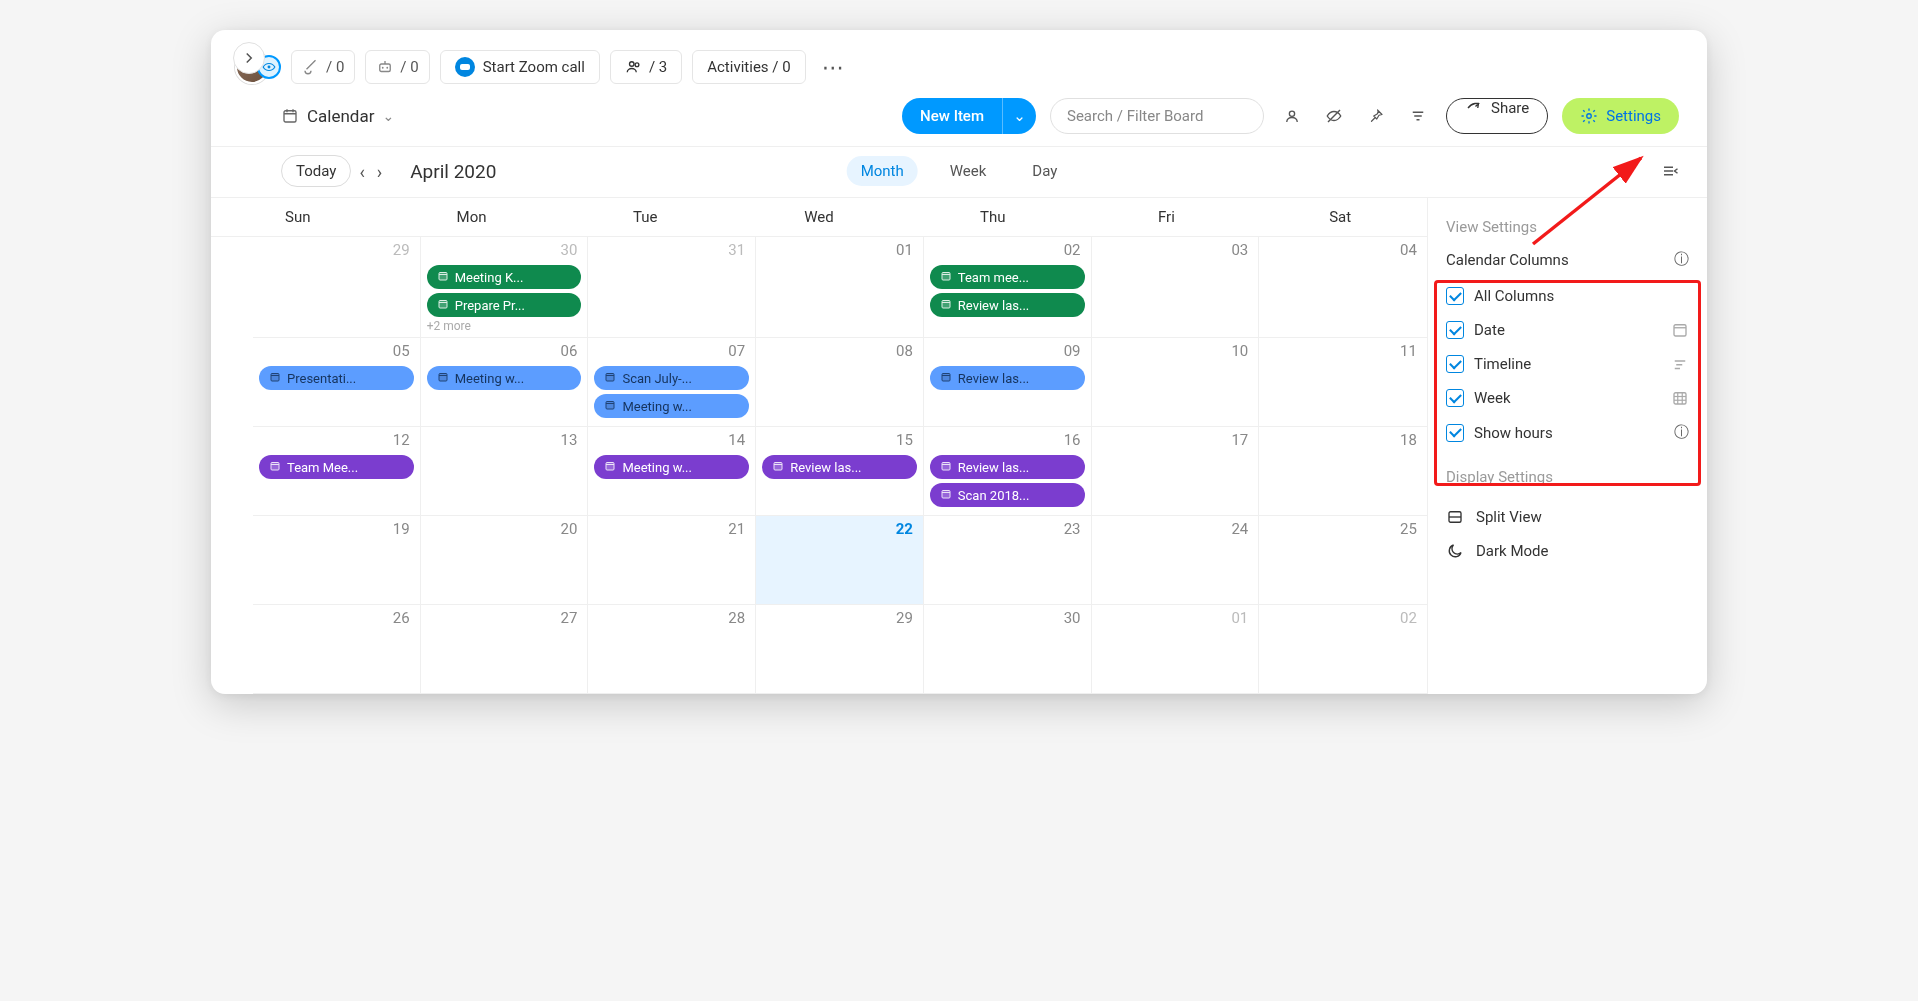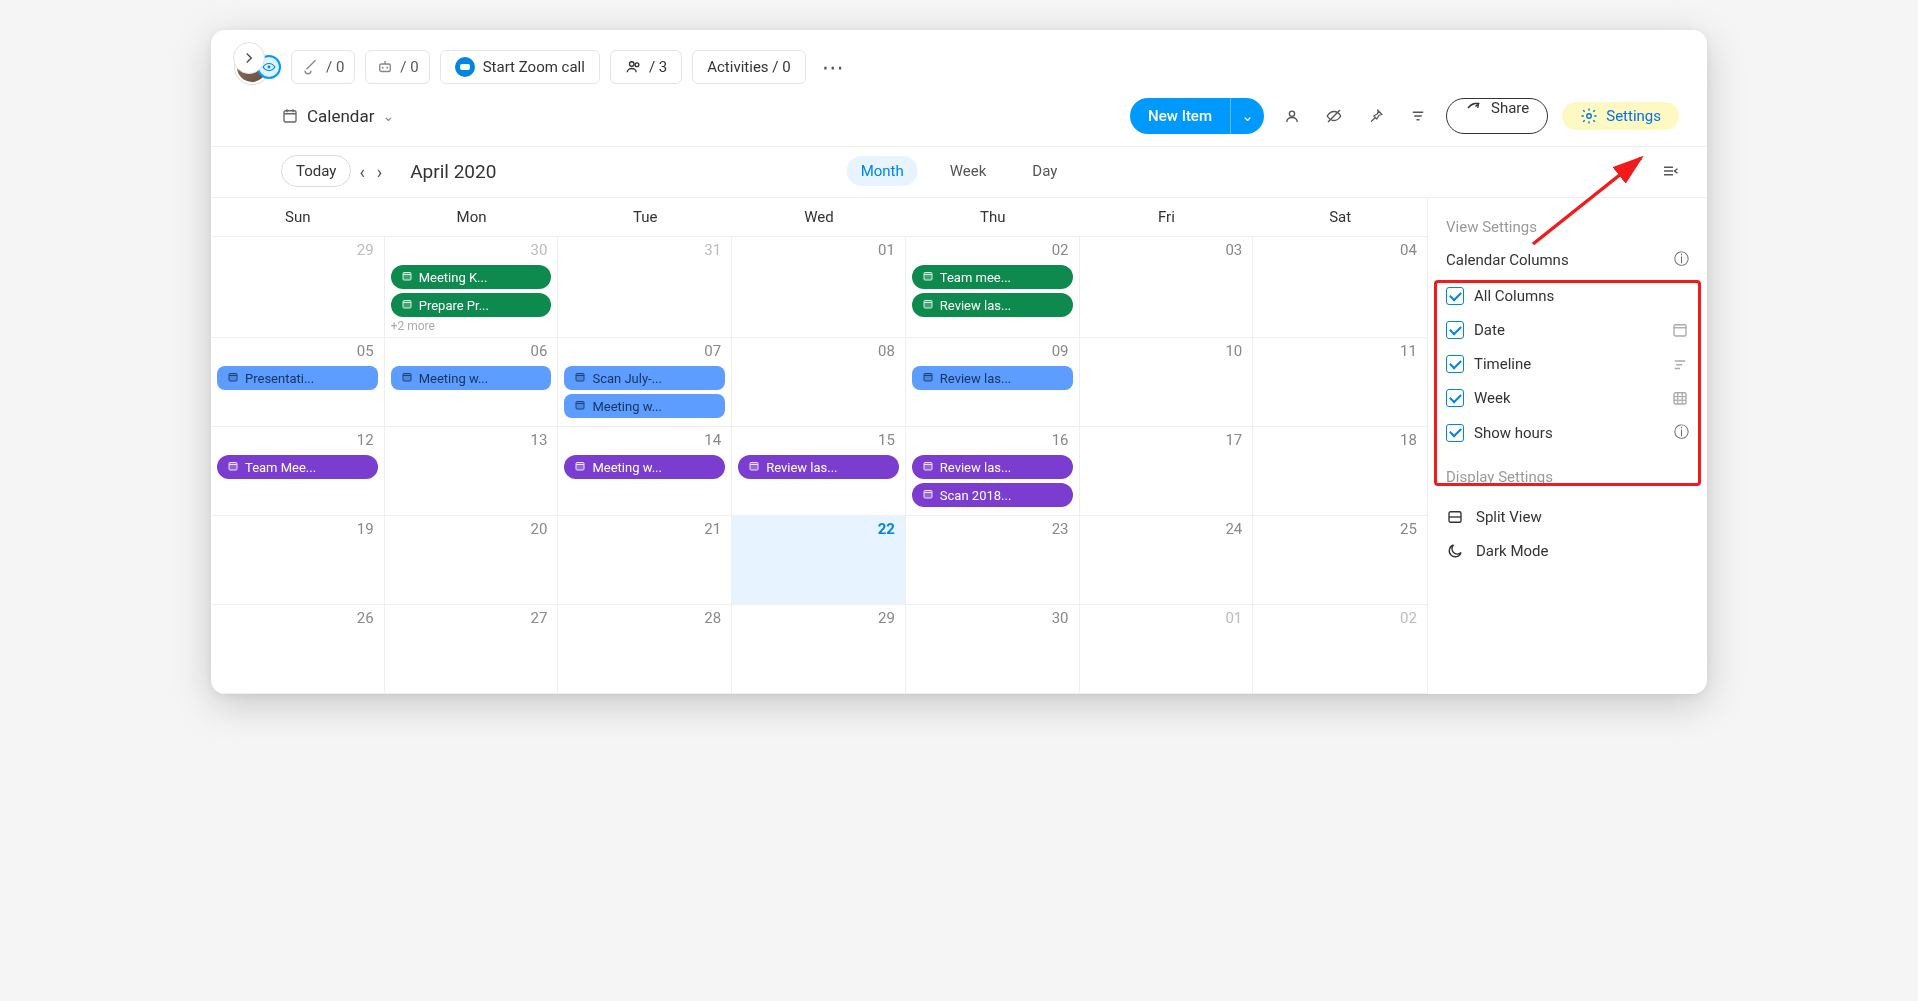--- a/index.html
+++ b/index.html
@@ -71,48 +71,48 @@
 .view-picker { display: flex; align-items: center; gap: 8px; color: #333; font-size: 17px; cursor: pointer; }
 .view-picker .cal-ico { color: #666; }
 .chev { color: #888; font-size: 14px; }
 .toolbar-spacer { flex: 1; }
 .new-item-btn { display: flex; align-items: center; background: #0099ff; color: #fff; border-radius: 20px; height: 36px; overflow: hidden; cursor: pointer; font-size: 15px; font-weight: 500; }
 .new-item-btn .main { padding: 0 18px; display: flex; align-items: center; height: 100%; }
 .new-item-btn .drop { width: 34px; height: 100%; display: flex; align-items: center; justify-content: center; border-left: 1px solid rgba(255,255,255,0.35); }
 .search-field { height: 36px; width: 214px; border: 1px solid #e0e0e0; border-radius: 20px; padding: 0 16px; font-size: 15px; color: #888; display: flex; align-items: center; }
 .tb-icon { color: #555; cursor: pointer; display: flex; align-items: center; justify-content: center; width: 28px; height: 28px; }
 .share-btn { display: flex; align-items: flex-start; gap: 8px; height: 36px; padding: 0 18px; border: 1.5px solid #333; border-radius: 20px; font-size: 15px; cursor: pointer; color: #333; }
-.settings-btn { display: flex; align-items: center; gap: 8px; height: 28px; padding: 0 18px; background: #fef9c3; color: #0073e6; border-radius: 20px; font-size: 15px; cursor: pointer; }
+.settings-btn { display: flex; align-items: center; gap: 8px; height: 36px; padding: 0 18px; background: #bef264; color: #0073e6; border-radius: 20px; font-size: 15px; cursor: pointer; }
 
 .cal-controls { display: flex; align-items: center; padding: 8px 28px 10px 70px; gap: 4px; position: relative; }
 .today-btn { height: 32px; padding: 0 14px; border: 1px solid #dcdcdc; border-radius: 16px; display: flex; align-items: center; font-size: 15px; color: #333; cursor: pointer; }
 .nav-btn { color: #555; font-size: 18px; cursor: pointer; padding: 0 4px; }
 .month-label { font-size: 19px; color: #333; margin-left: 20px; }
 .cal-controls-spacer { flex: 1; }
 .view-modes { display: flex; align-items: center; gap: 18px; position: absolute; left: 50%; transform: translateX(-50%); }
 .view-mode { font-size: 15px; color: #555; cursor: pointer; padding: 6px 14px; border-radius: 16px; }
 .view-mode.active { background: #e7f4ff; color: #0086e0; }
 .collapse-panel-icon { margin-left: auto; color: #555; cursor: pointer; font-size: 18px; }
 
 
 .cal-wrap { display: flex; border-top: 1px solid #efefef; }
 .calendar { flex: 1; }
 .dow-row, .week-row { display: grid; grid-template-columns: repeat(7, 1fr); }
 .dow-row div { text-align: center; font-size: 15px; color: #333; padding: 10px 12px; border-bottom: 1px solid #efefef; }
-.week-row { border-bottom: 1px solid #efefef; min-height: 88px; }
+.week-row { border-bottom: 1px solid #efefef; min-height: 88px; margin-left: 42px; }
 .day-cell { border-right: 1px solid #efefef; padding: 4px 6px; position: relative; min-height: 88px; }
 .day-cell:last-child { border-right: none; }
 .day-cell.today { background: #e7f4ff; }
 .day-num { position: absolute; top: 4px; right: 10px; font-size: 15px; color: #888; }
 .day-num.dim { color: #bbb; }
 .day-num.today { color: #0086e0; font-weight: 700; }
 .events { margin-top: 24px; display: flex; flex-direction: column; gap: 4px; }
 .ev { border-radius: 13px; height: 24px; display: flex; align-items: center; padding: 0 10px; font-size: 13px; color: #fff; gap: 6px; overflow: hidden; white-space: nowrap; text-overflow: ellipsis; cursor: pointer; }
 .ev.green { background: #0f8a4e; }
-.ev.blue { background: #5c9dff; color: #16345e; border-radius: 8px; }
+.ev.blue { background: #5c9dff; color: #16345e; }
 .ev.purple { background: #7b3dcf; }
 .ev .bico { opacity: 0.85; font-size: 13px; }
 .more-indicator { font-size: 12px; color: #aaa; margin-top: 2px; }
 
 
 .panel { width: 280px; border-left: 1px solid #efefef; padding: 14px 0 20px 0; position: relative; }
 .panel-sec-title { font-size: 15px; color: #9a9a9a; padding: 6px 18px 14px; }
 .panel-sec-head { display: flex; align-items: center; justify-content: space-between; padding: 0 18px 10px; }
 .panel-sec-head .t { font-size: 15px; color: #333; }
 .info-ico { color: #666; font-size: 15px; }
@@ -200,20 +200,23 @@
             <line x1="16" y1="3" x2="16" y2="7" stroke="currentColor" stroke-width="1.8"></line>
           </svg>
       </span>
       <span>Calendar</span>
       <span class="chev">⌄</span>
     </div>
     <div class="toolbar-spacer"></div>
     <div class="new-item-btn">
       <span class="main">New Item</span>
       <span class="drop">⌄</span>
+    </div>
+    <div class="search-field">
+      <span>Search / Filter Board</span>
     </div>
     <div class="tb-icon">
       <svg class="ico" viewBox="0 0 24 24">
           <circle cx="12" cy="9" r="3.5" fill="none" stroke="currentColor" stroke-width="1.8"></circle>
           <path d="M5 20c0-4 3.5-6 7-6s7 2 7 6" fill="none" stroke="currentColor" stroke-width="1.8"></path>
         </svg>
     </div>
     <div class="tb-icon">
       <svg class="ico" viewBox="0 0 24 24">
           <path d="M3 12s3.5-6 9-6 9 6 9 6-3.5 6-9 6-9-6-9-6z" fill="none" stroke="currentColor" stroke-width="1.8"></path>

